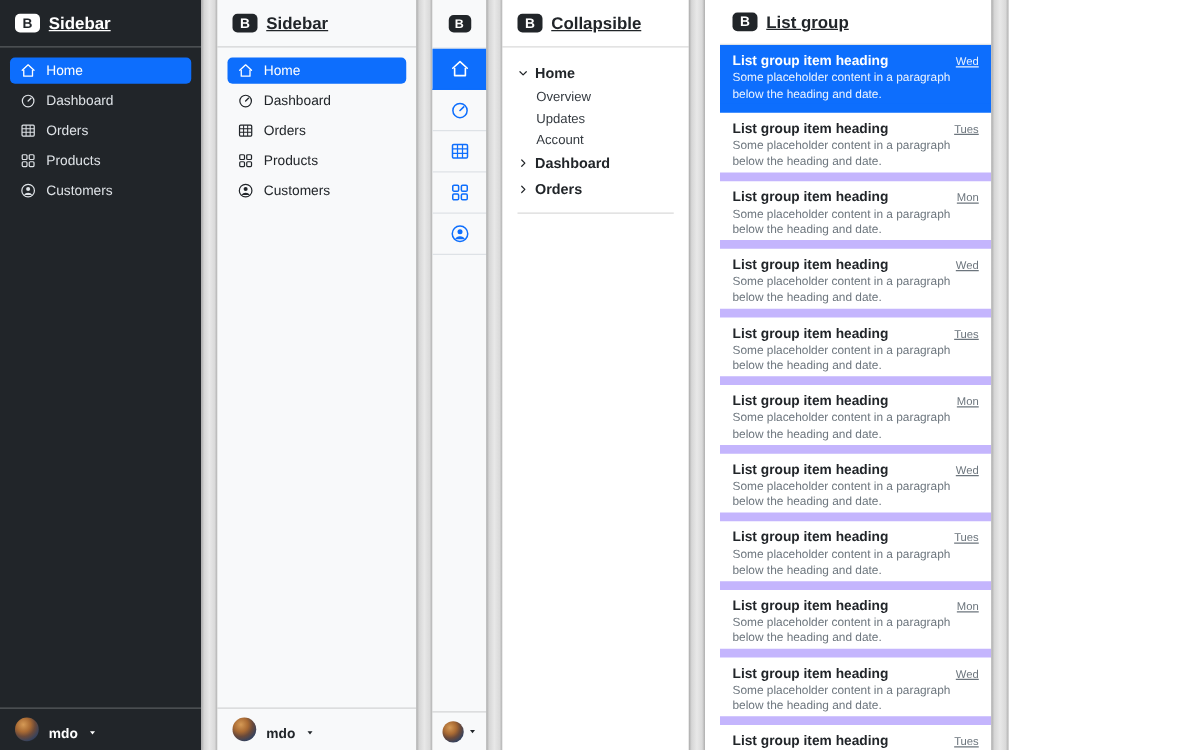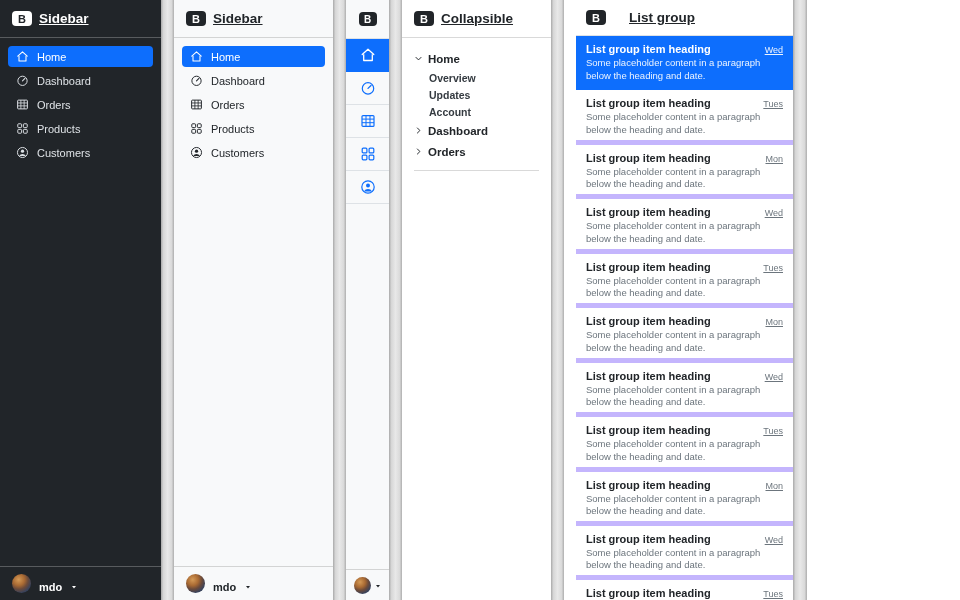--- a/index.html
+++ b/index.html
@@ -61,30 +61,30 @@
   .rail-user .avatar { width: 17px; height: 17px; }
 
   
   .p-collapsible { width: 149px; background: #fff; color: #212529; }
   .tree { padding: 10px 12px; display: flex; flex-direction: column; }
   .tree-row { display: flex; align-items: center; gap: 5px; height: 21px;
     font-size: 11.5px; font-weight: 600; color: #212529; }
   .tree-row svg { width: 9px; height: 9px; flex: 0 0 auto; }
   .tree-children { display: flex; flex-direction: column; padding-left: 15px; }
   .tree-child { height: 17px; display: flex; align-items: center; font-size: 10.5px;
-    font-weight: 700; color: #343a40; }
+    font-weight: 400; color: #343a40; }
   .tree-sep { border-top: 1px solid rgba(0,0,0,.15); margin: 8px 0; }
 
   
   .p-list { width: 217px; background: #fff; }
   .lg-header { height: 36px; display: flex; align-items: center; gap: 7px; padding: 0 10px;
     border-bottom: 1px solid #dee2e6; flex: 0 0 auto; color: #212529; }
-  .lg-header .brand-title { font-size: 13.5px; margin-left: 16px; }
+  .lg-header .brand-title { font-size: 13.5px; }
   .lg-scroll { flex: 1 1 auto; overflow: hidden; }
-  .lg-item { height: 54.45px; padding: 7px 10px 0; border-bottom: 5px solid #c4b5fd; }
+  .lg-item { height: 54.45px; padding: 7px 10px 0; border-bottom: 7px solid #c4b5fd; }
   .lg-top { display: flex; justify-content: space-between; align-items: baseline; margin-bottom: 2px; }
   .lg-heading { font-size: 11px; font-weight: 700; color: #212529; }
   .lg-day { font-size: 9px; color: #6c757d; text-decoration: underline; }
   .lg-body { font-size: 9.5px; line-height: 1.32; color: #6c757d; max-width: 182px; }
   .lg-item.active { background: #0d6efd; border-color: #0d6efd; }
   .lg-item.active .lg-heading { color: #fff; }
   .lg-item.active .lg-day { color: rgba(255,255,255,.92); }
   .lg-item.active .lg-body { color: rgba(255,255,255,.92); }
 </style>
 </head>

